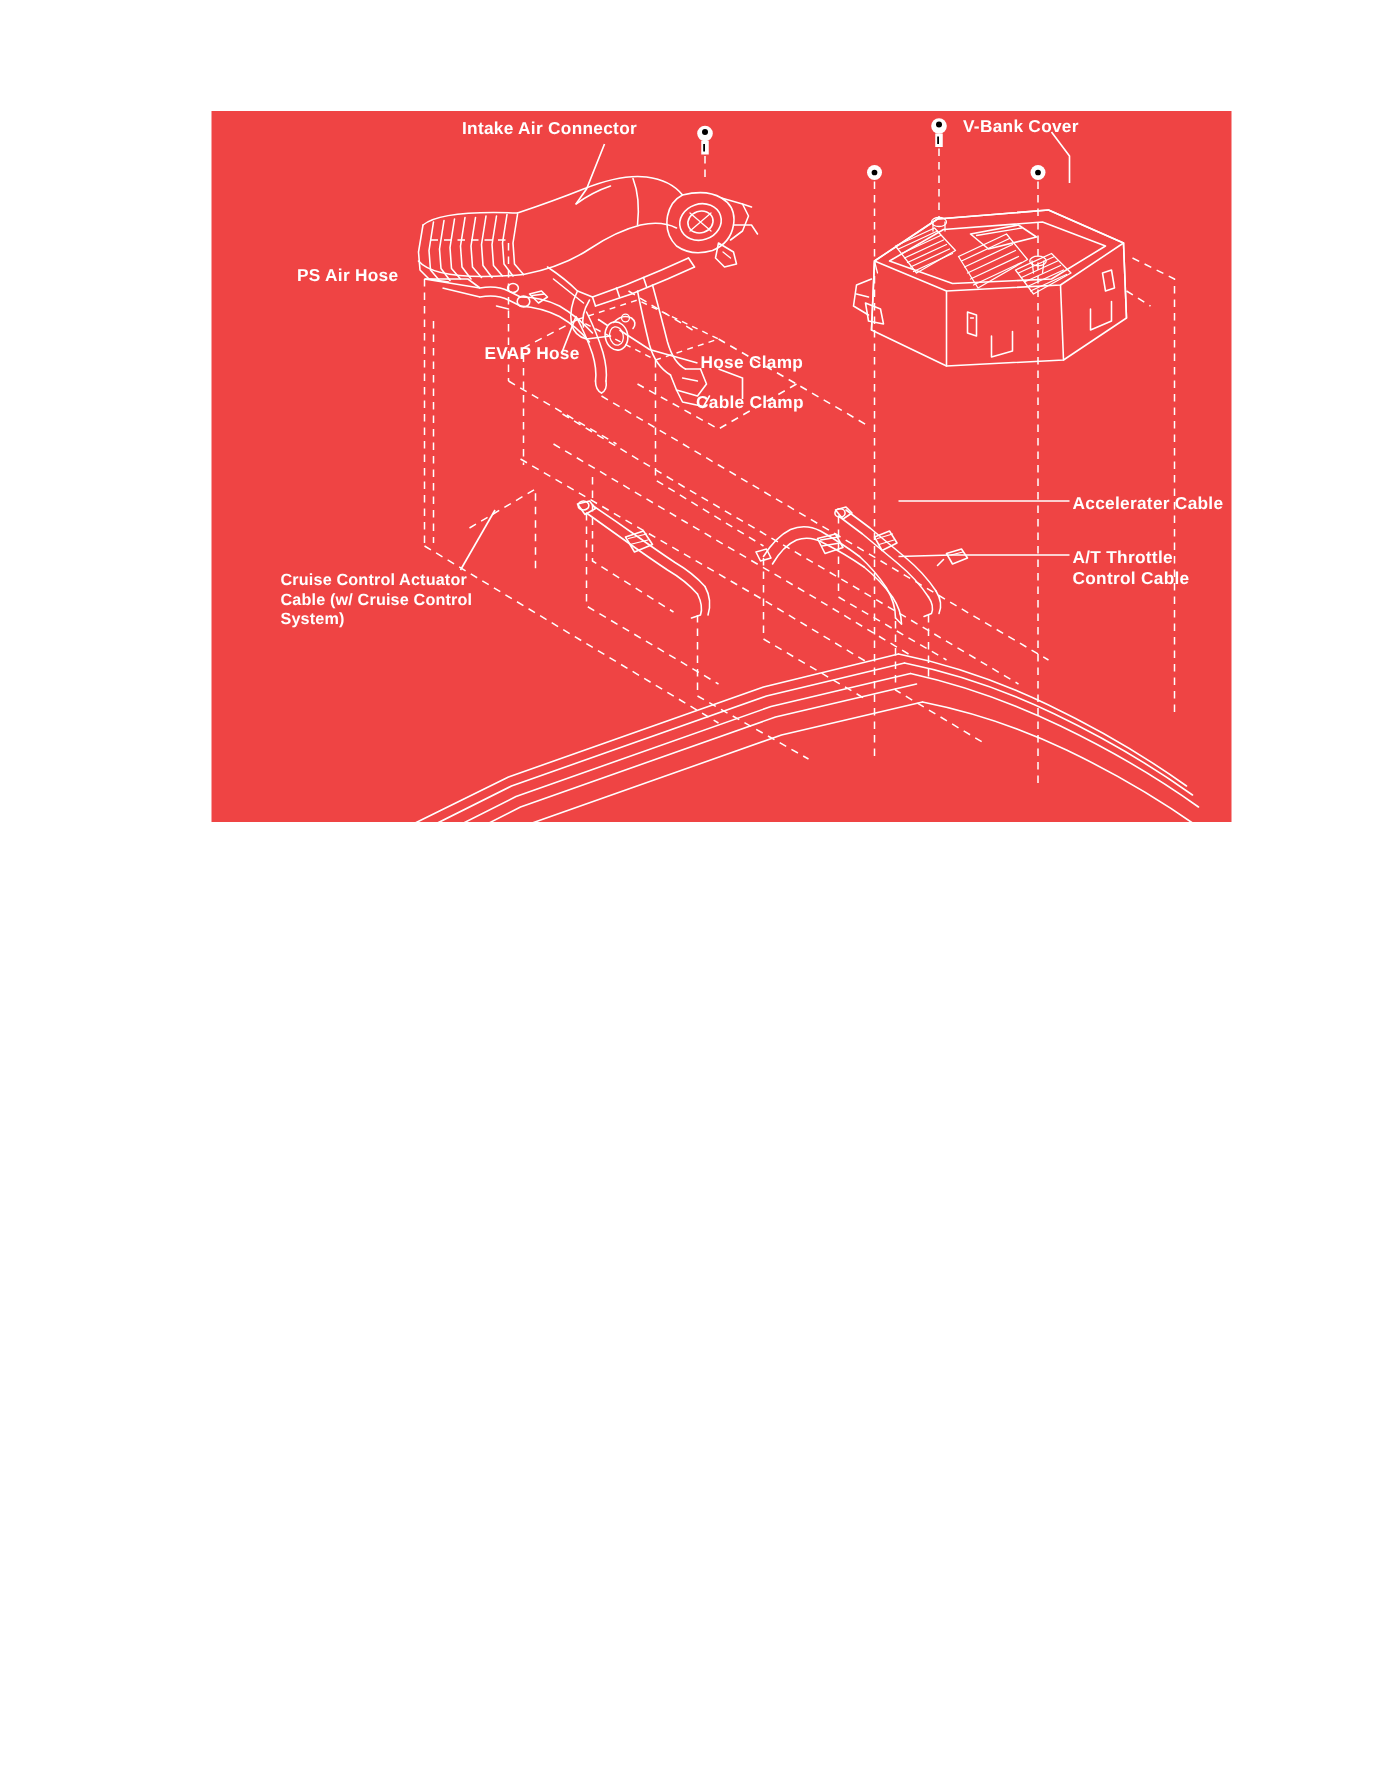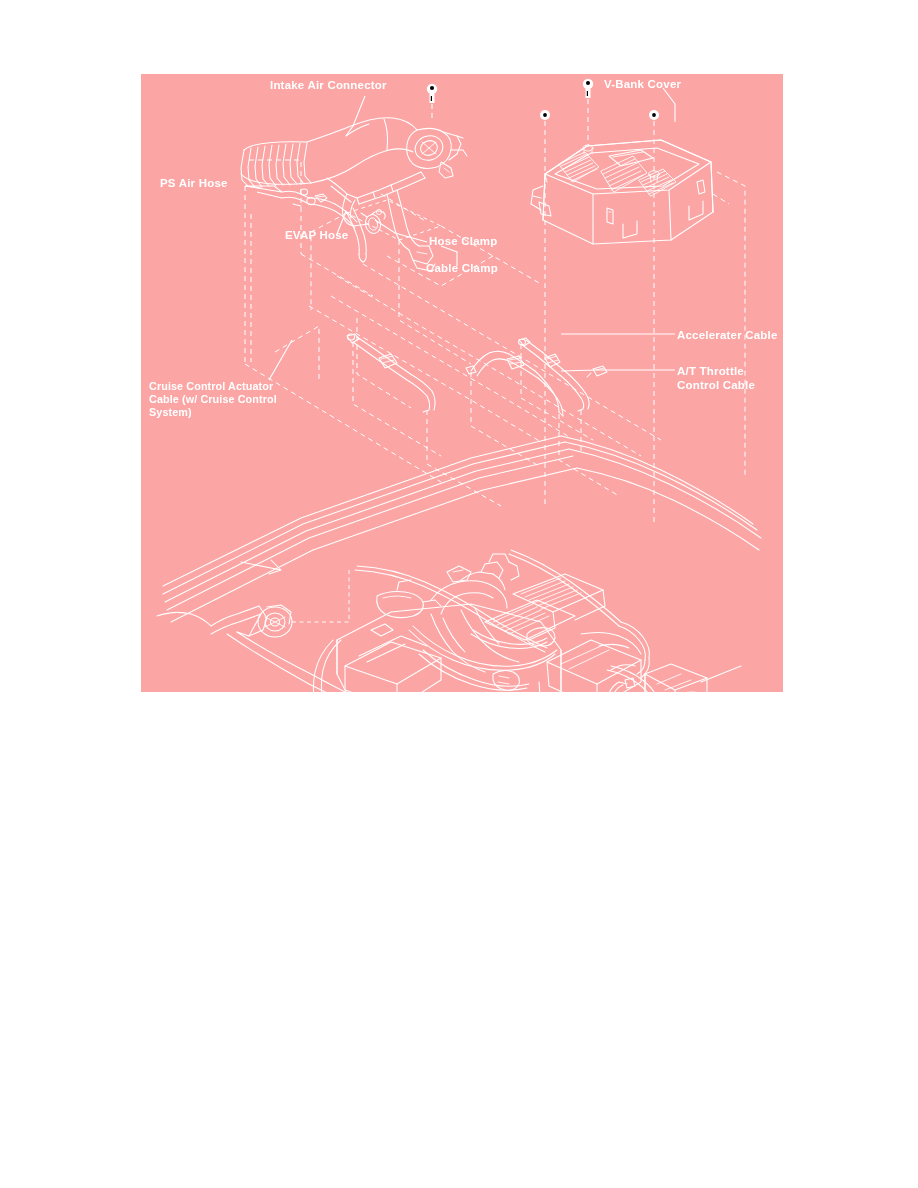--- a/index.html
+++ b/index.html
@@ -20,22 +20,23 @@
     left: 0; top: 0;
     width: 918px;
     height: 1188px;
     background: #ffffff;
   }
   #figure-panel {
     position: absolute;
     left: 141px;
     top: 74px;
     width: 642px;
-    height: 618px;
-    background: #fca5a5;
+    height: 474px;
+    background: #ef4444;
+    padding-left: 38px;
   }
   #figure-svg {
     display: block;
     width: 642px;
     height: 618px;
   }
   .lbl {
     fill: #ffffff;
     font-family: "Liberation Sans", sans-serif;
     font-size: 11.5px;

